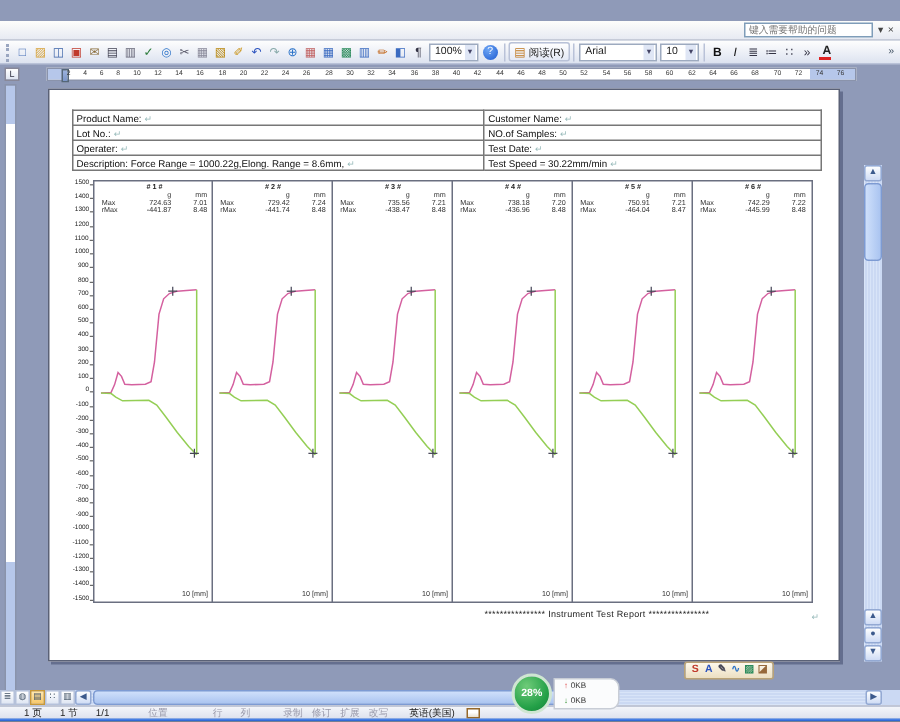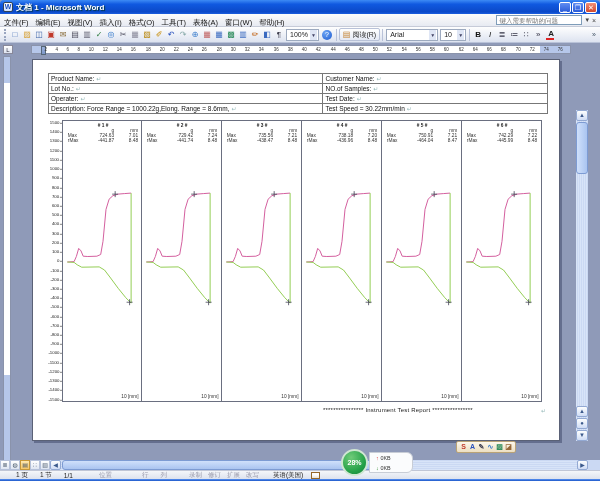--- a/index.html
+++ b/index.html
@@ -112,30 +112,22 @@
   .netbox{position:absolute;left:369px;top:452px;width:44px;height:21px;background:#fbfcfd;border:1px solid #c8cdd6;border-radius:0 6px 6px 0;z-index:8;font-size:6px;line-height:10px;padding-left:6px;color:#333;}
   .netrow{display:flex;align-items:center;transform:scale(0.9);transform-origin:0 50%;}
   .net-up{color:#d33;margin-right:2px;}
   .net-down{color:#2a8a2a;margin-right:2px;}
 </style>
 </head>
 <body>
 
 <div class="window">
 
-  <div class="titlebar">
-    <div class="app-icon">W</div>
-    <div class="win-title">文档 1 - Microsoft Word</div>
-    <div class="winbtn min">_</div>
-    <div class="winbtn res">❐</div>
-    <div class="winbtn close">✕</div>
-  </div>
 
   <div class="menubar">
-    <span id="menu-items"><span class="menu-item">文件(F)</span><span class="menu-item">编辑(E)</span><span class="menu-item">视图(V)</span><span class="menu-item">插入(I)</span><span class="menu-item">格式(O)</span><span class="menu-item">工具(T)</span><span class="menu-item">表格(A)</span><span class="menu-item">窗口(W)</span><span class="menu-item">帮助(H)</span></span>
     <span class="help-box">
       <input class="help-input" placeholder="键入需要帮助的问题" style="">
       <span class="mini-glyph">▾</span>
       <span class="mini-glyph">×</span>
     </span>
   </div>
 
   <div class="toolbar">
     <span class="grip"></span>
     <span class="tb-group" id="tb-std">

